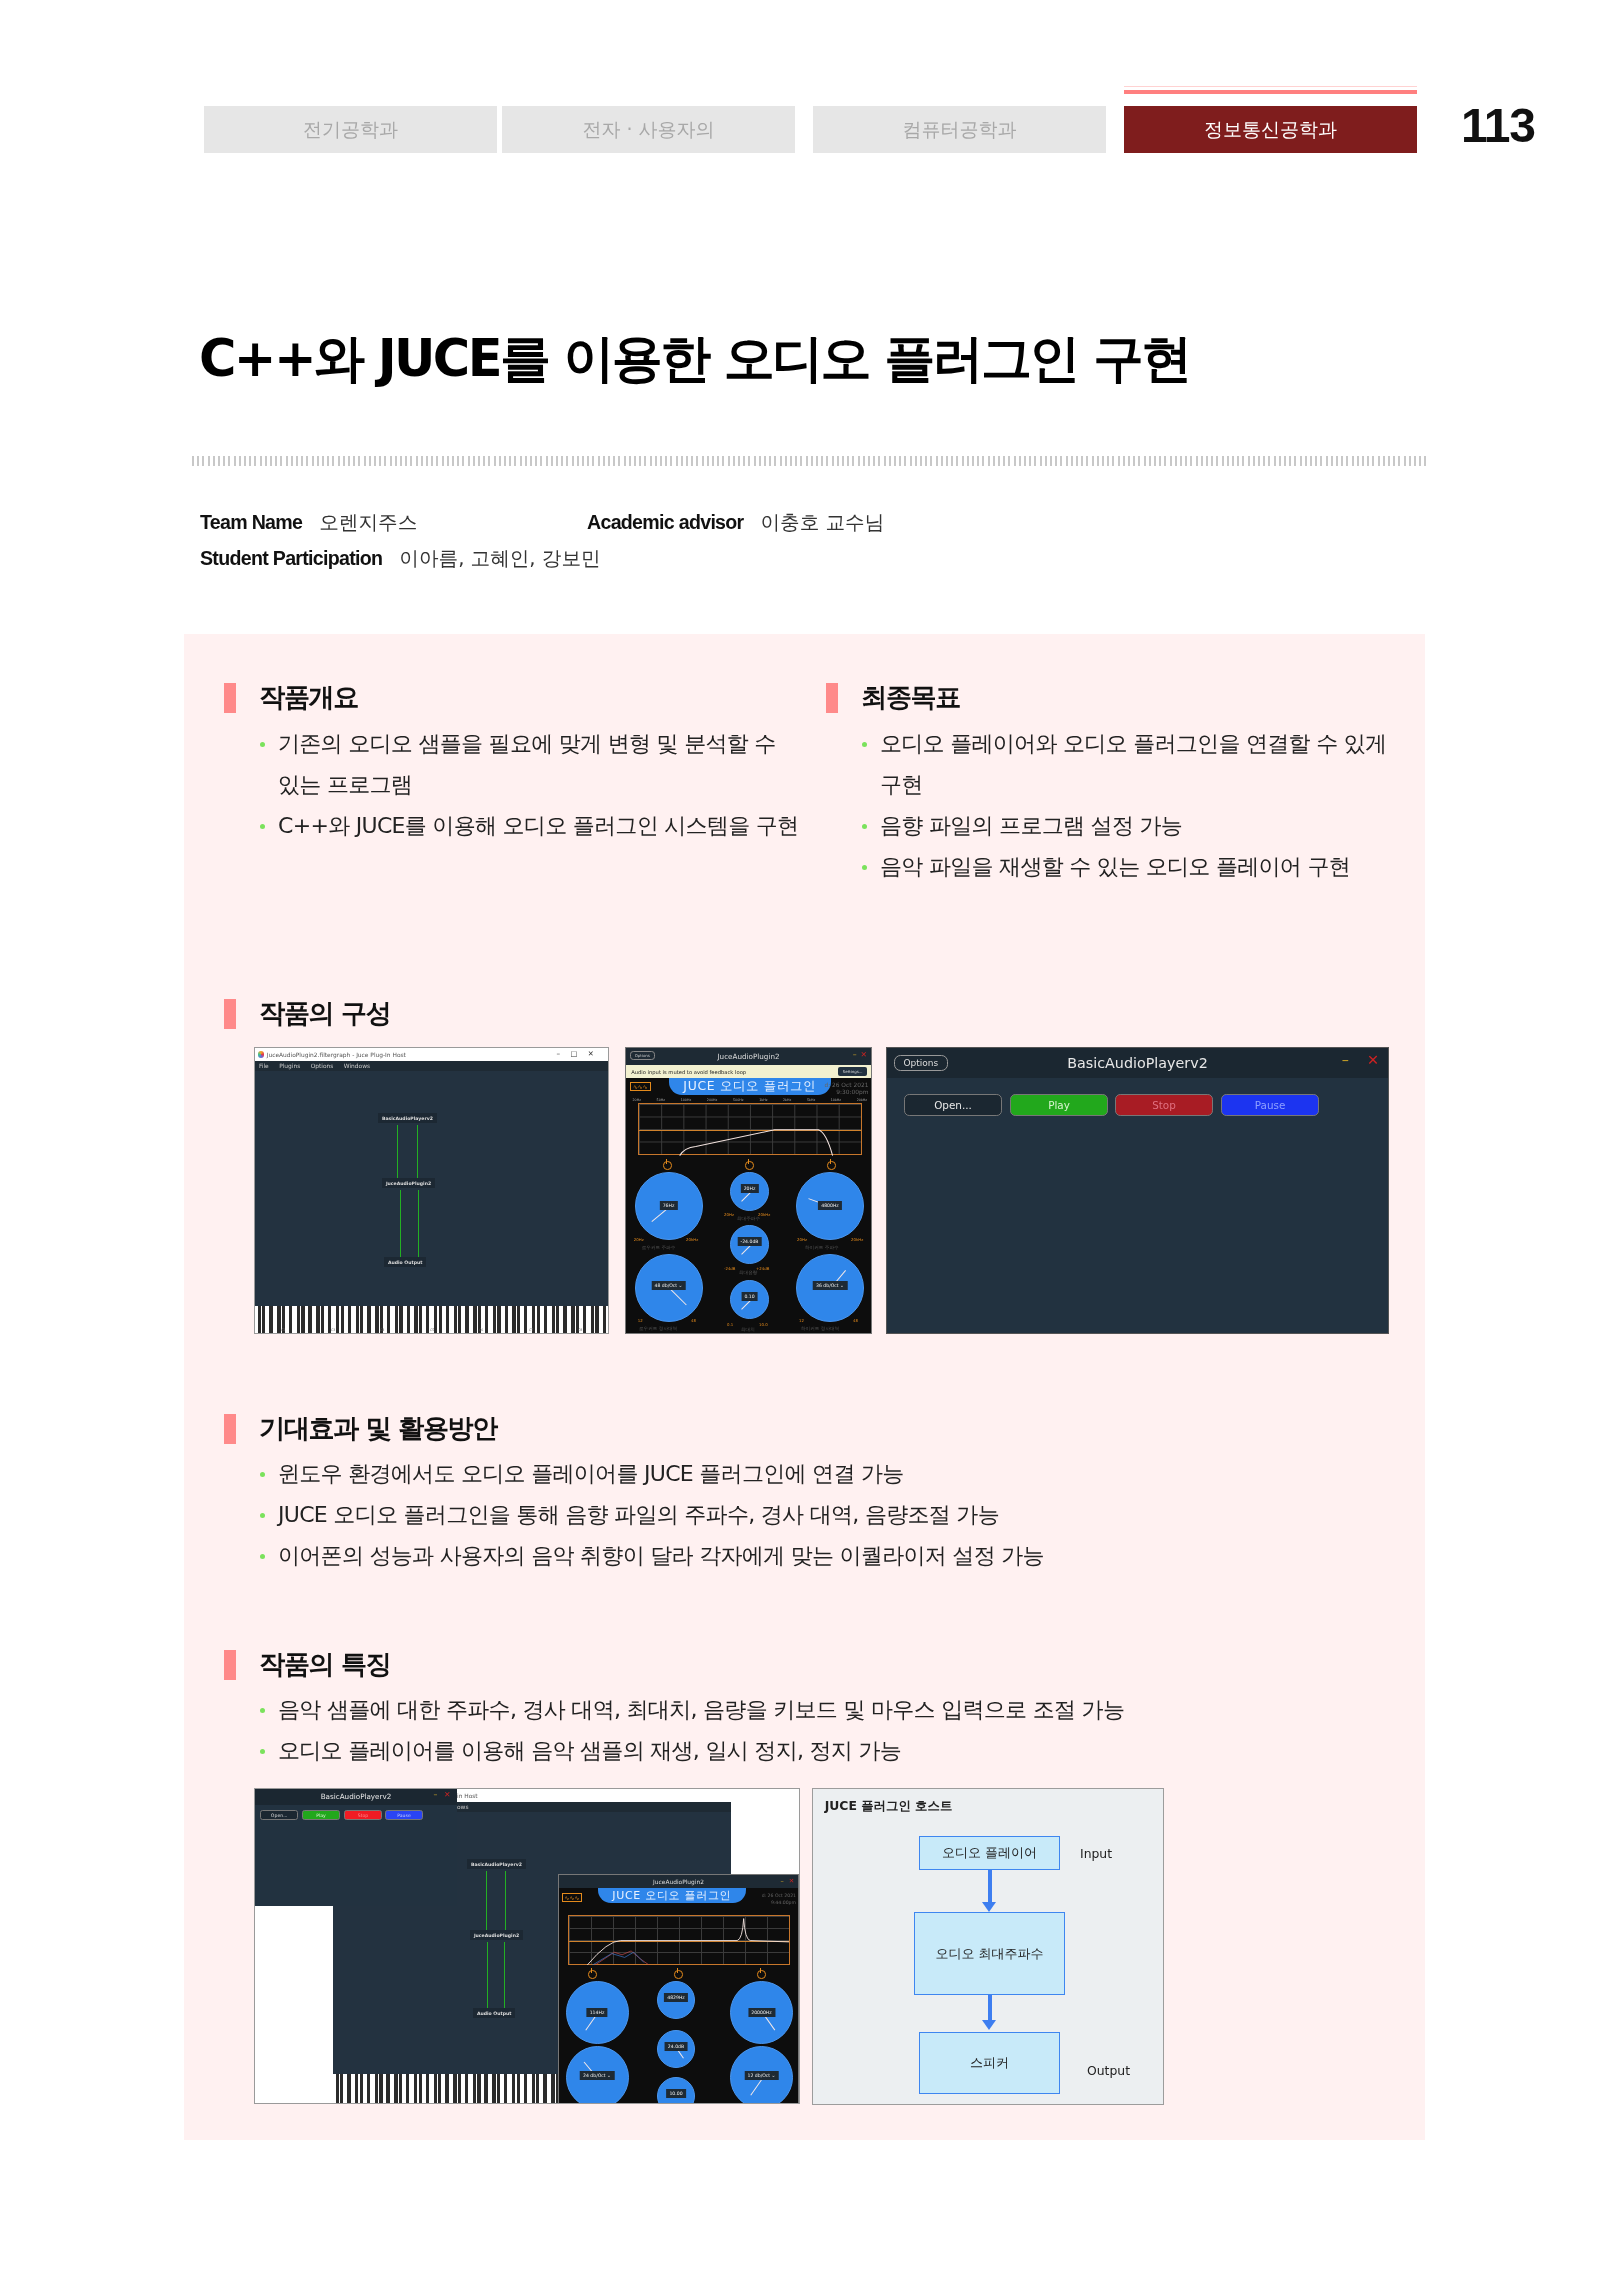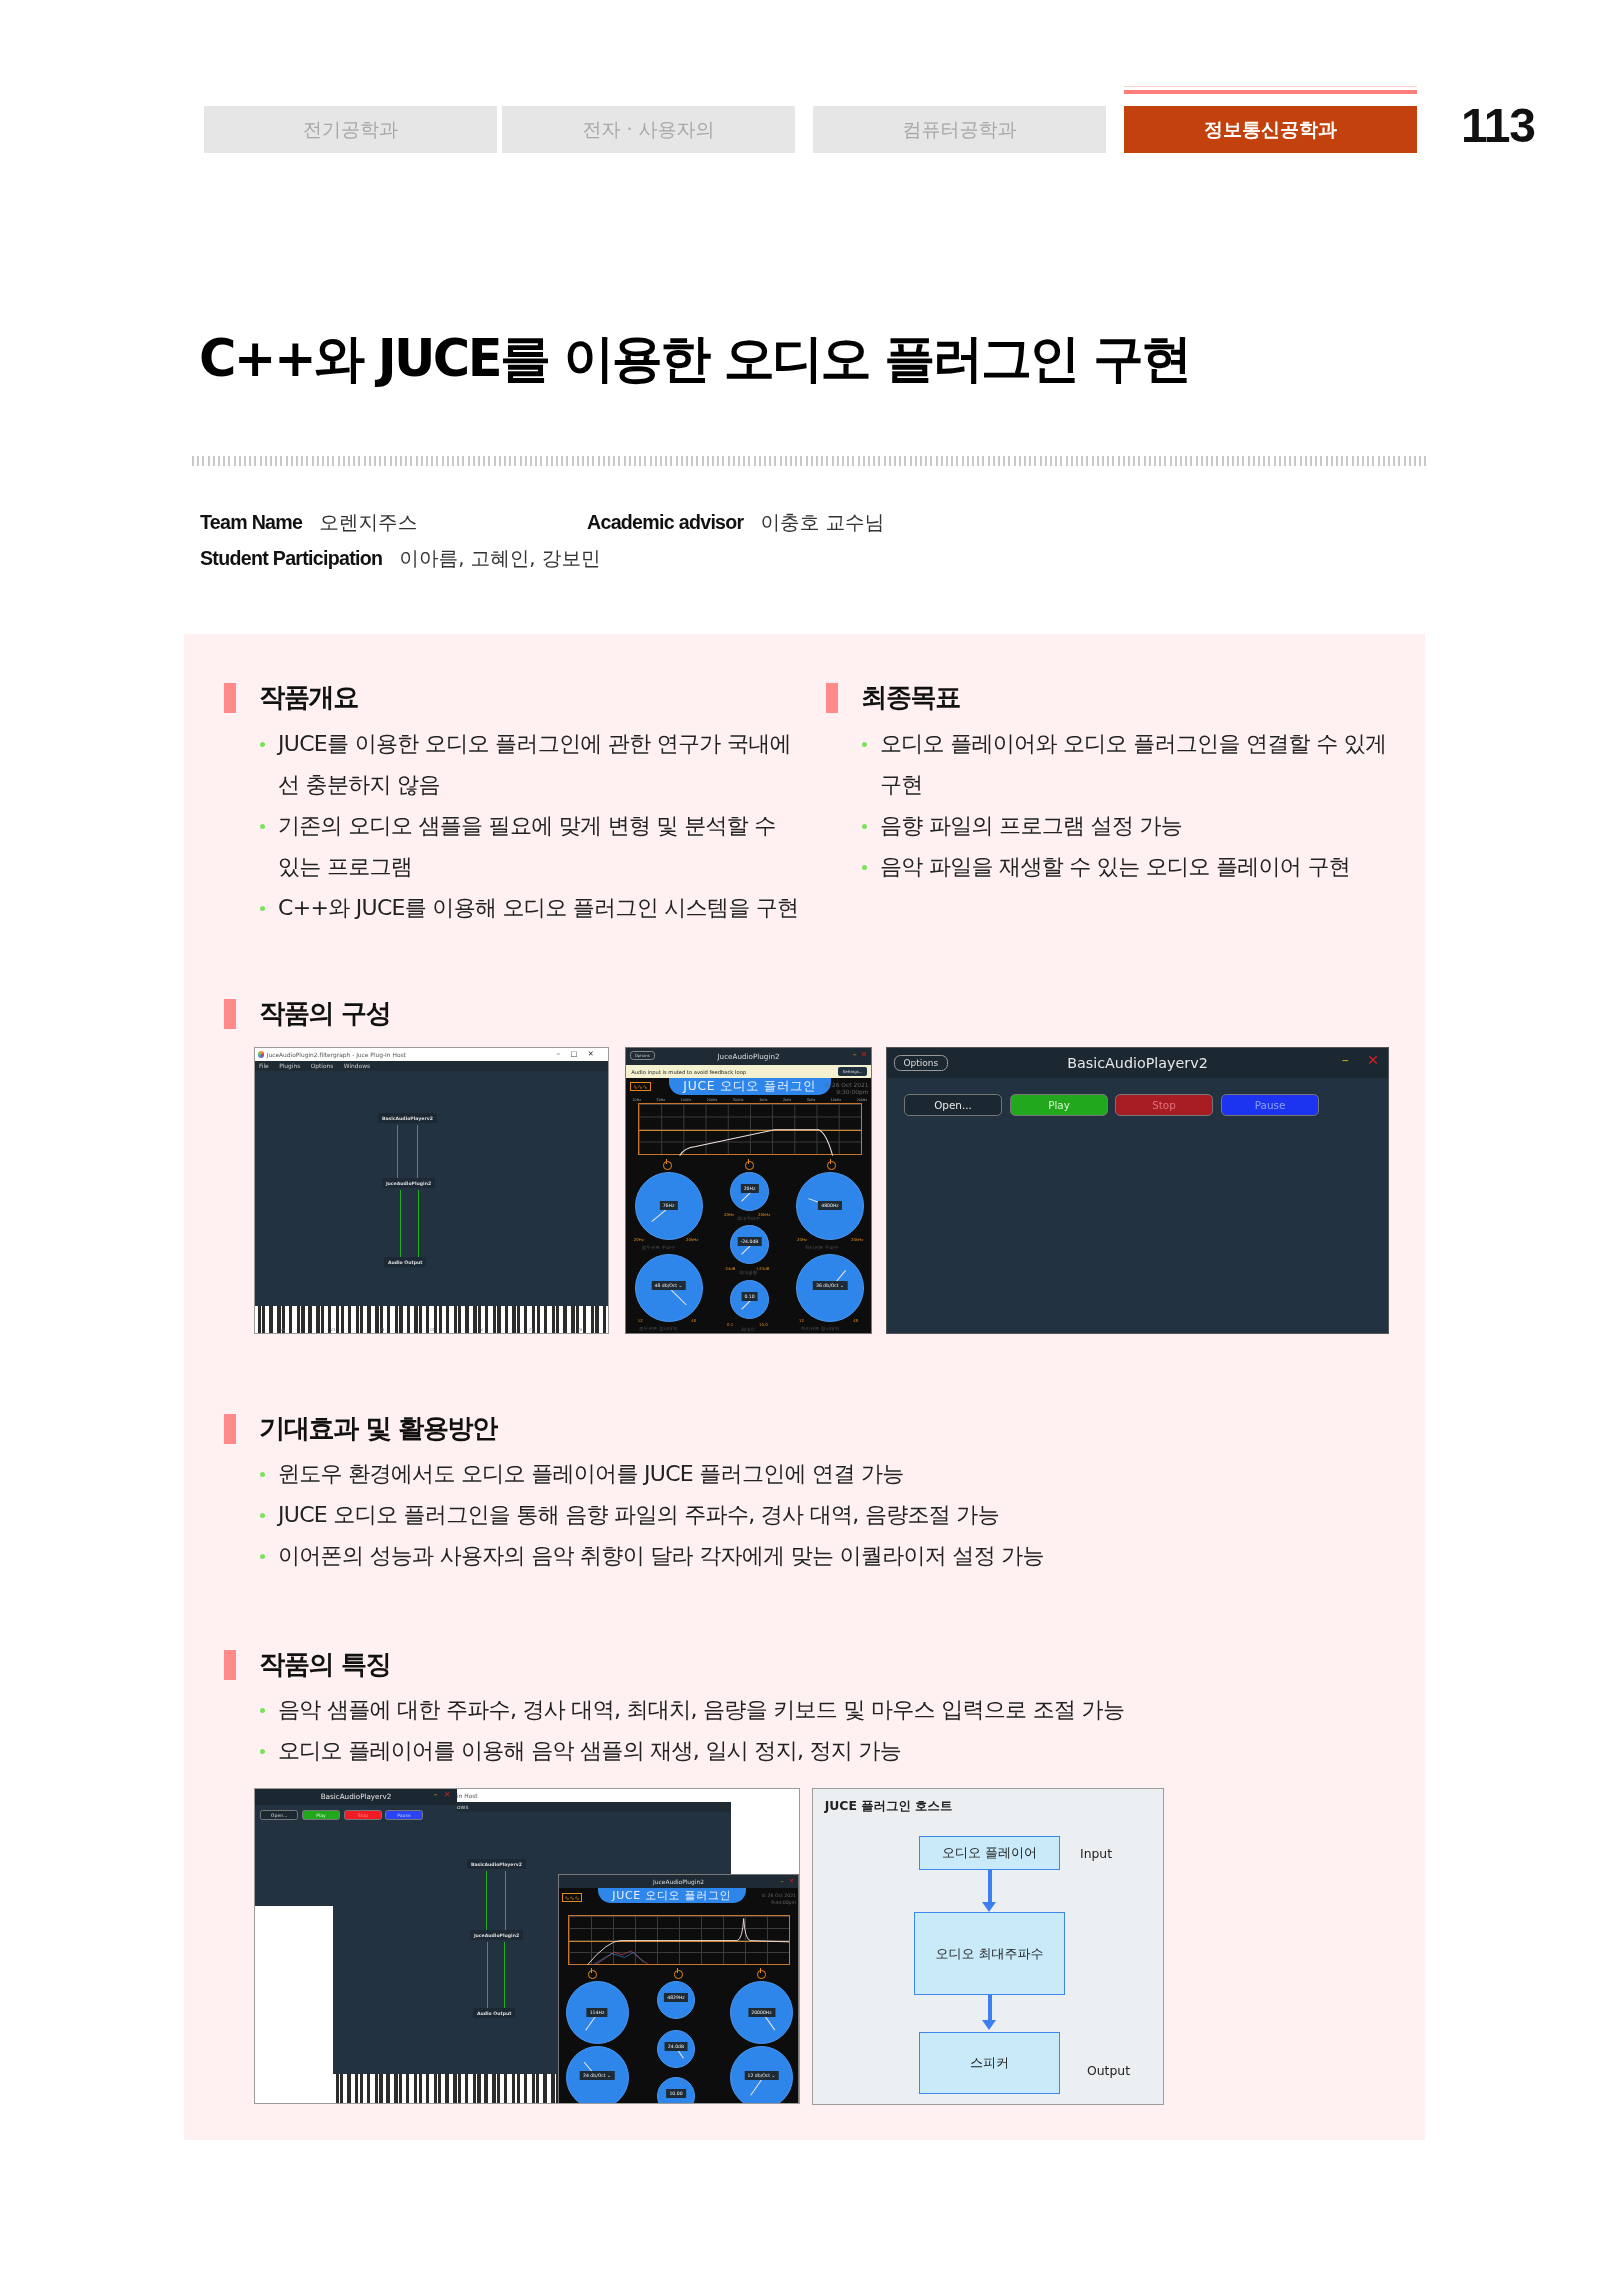--- a/index.html
+++ b/index.html
@@ -2,21 +2,21 @@
 <html style="font-size:10.4px"><head>
 <meta charset="utf-8">
 <style>
   * { box-sizing: border-box; margin: 0; padding: 0; }
   html, body { width: 1618px; height: 2295px; background: #ffffff; overflow: hidden; }
   body { position: relative; font-family: "DejaVu Sans", "Liberation Sans", sans-serif; color: #111; }
 
   
   .dept-tab { position: absolute; top: 106px; height: 47px; width: 293px; background: #e6e6e6;
     color: #a8a8a8; font-size: 19px; display: flex; align-items: center; justify-content: center; }
-  .dept-tab.active { background: #c2410c; color: #fff; font-weight: bold; }
+  .dept-tab.active { background: #7f1d1d; color: #fff; font-weight: normal; }
   .active-accent { position: absolute; left: 1124px; top: 90px; width: 293px; height: 3.9px; background: #ff7f7f; }
   .active-accent2 { position: absolute; left: 1124px; top: 86px; width: 293px; height: 1.3px; background: #ffd2d2; }
   .page-number { position: absolute; left: 1461px; top: 98px; font-size: 48px; font-weight: bold;
     font-family: "Liberation Sans", sans-serif; letter-spacing: -1.3px; }
 
   
   .page-title { position: absolute; left: 199px; top: 325px; font-size: 51px; font-weight: bold;
     letter-spacing: -2.6px; color: #000; }
   .dotted-divider { position: absolute; left: 192px; top: 456px; width: 1236px; height: 10.4px;
     background: repeating-linear-gradient(90deg, #c8c8c8 0 2px, transparent 2px 5.2px); }
@@ -126,21 +126,20 @@
   <span class="k">Student Participation</span><span class="v">이아름, 고혜인, 강보민</span>
 </div>
 
 <div class="panel"></div>
 
 <div class="section-head" style="left:224px; top:680px">
   <div class="bar"></div>
   <div class="txt">작품개요</div>
 </div>
 <ul class="bullets" style="left:260px; top:723px; width:541px">
-  <li>JUCE를 이용한 오디오 플러그인에 관한 연구가 국내에 선 충분하지 않음</li>
   <li>기존의 오디오 샘플을 필요에 맞게 변형 및 분석할 수 있는 프로그램</li>
   <li>C++와 JUCE를 이용해 오디오 플러그인 시스템을 구현</li>
 </ul>
 
 <div class="section-head" style="left:826px; top:680px">
   <div class="bar"></div>
   <div class="txt">최종목표</div>
 </div>
 <ul class="bullets" style="left:862px; top:723px; width:541px">
   <li>오디오 플레이어와 오디오 플러그인을 연결할 수 있게 구현</li>

